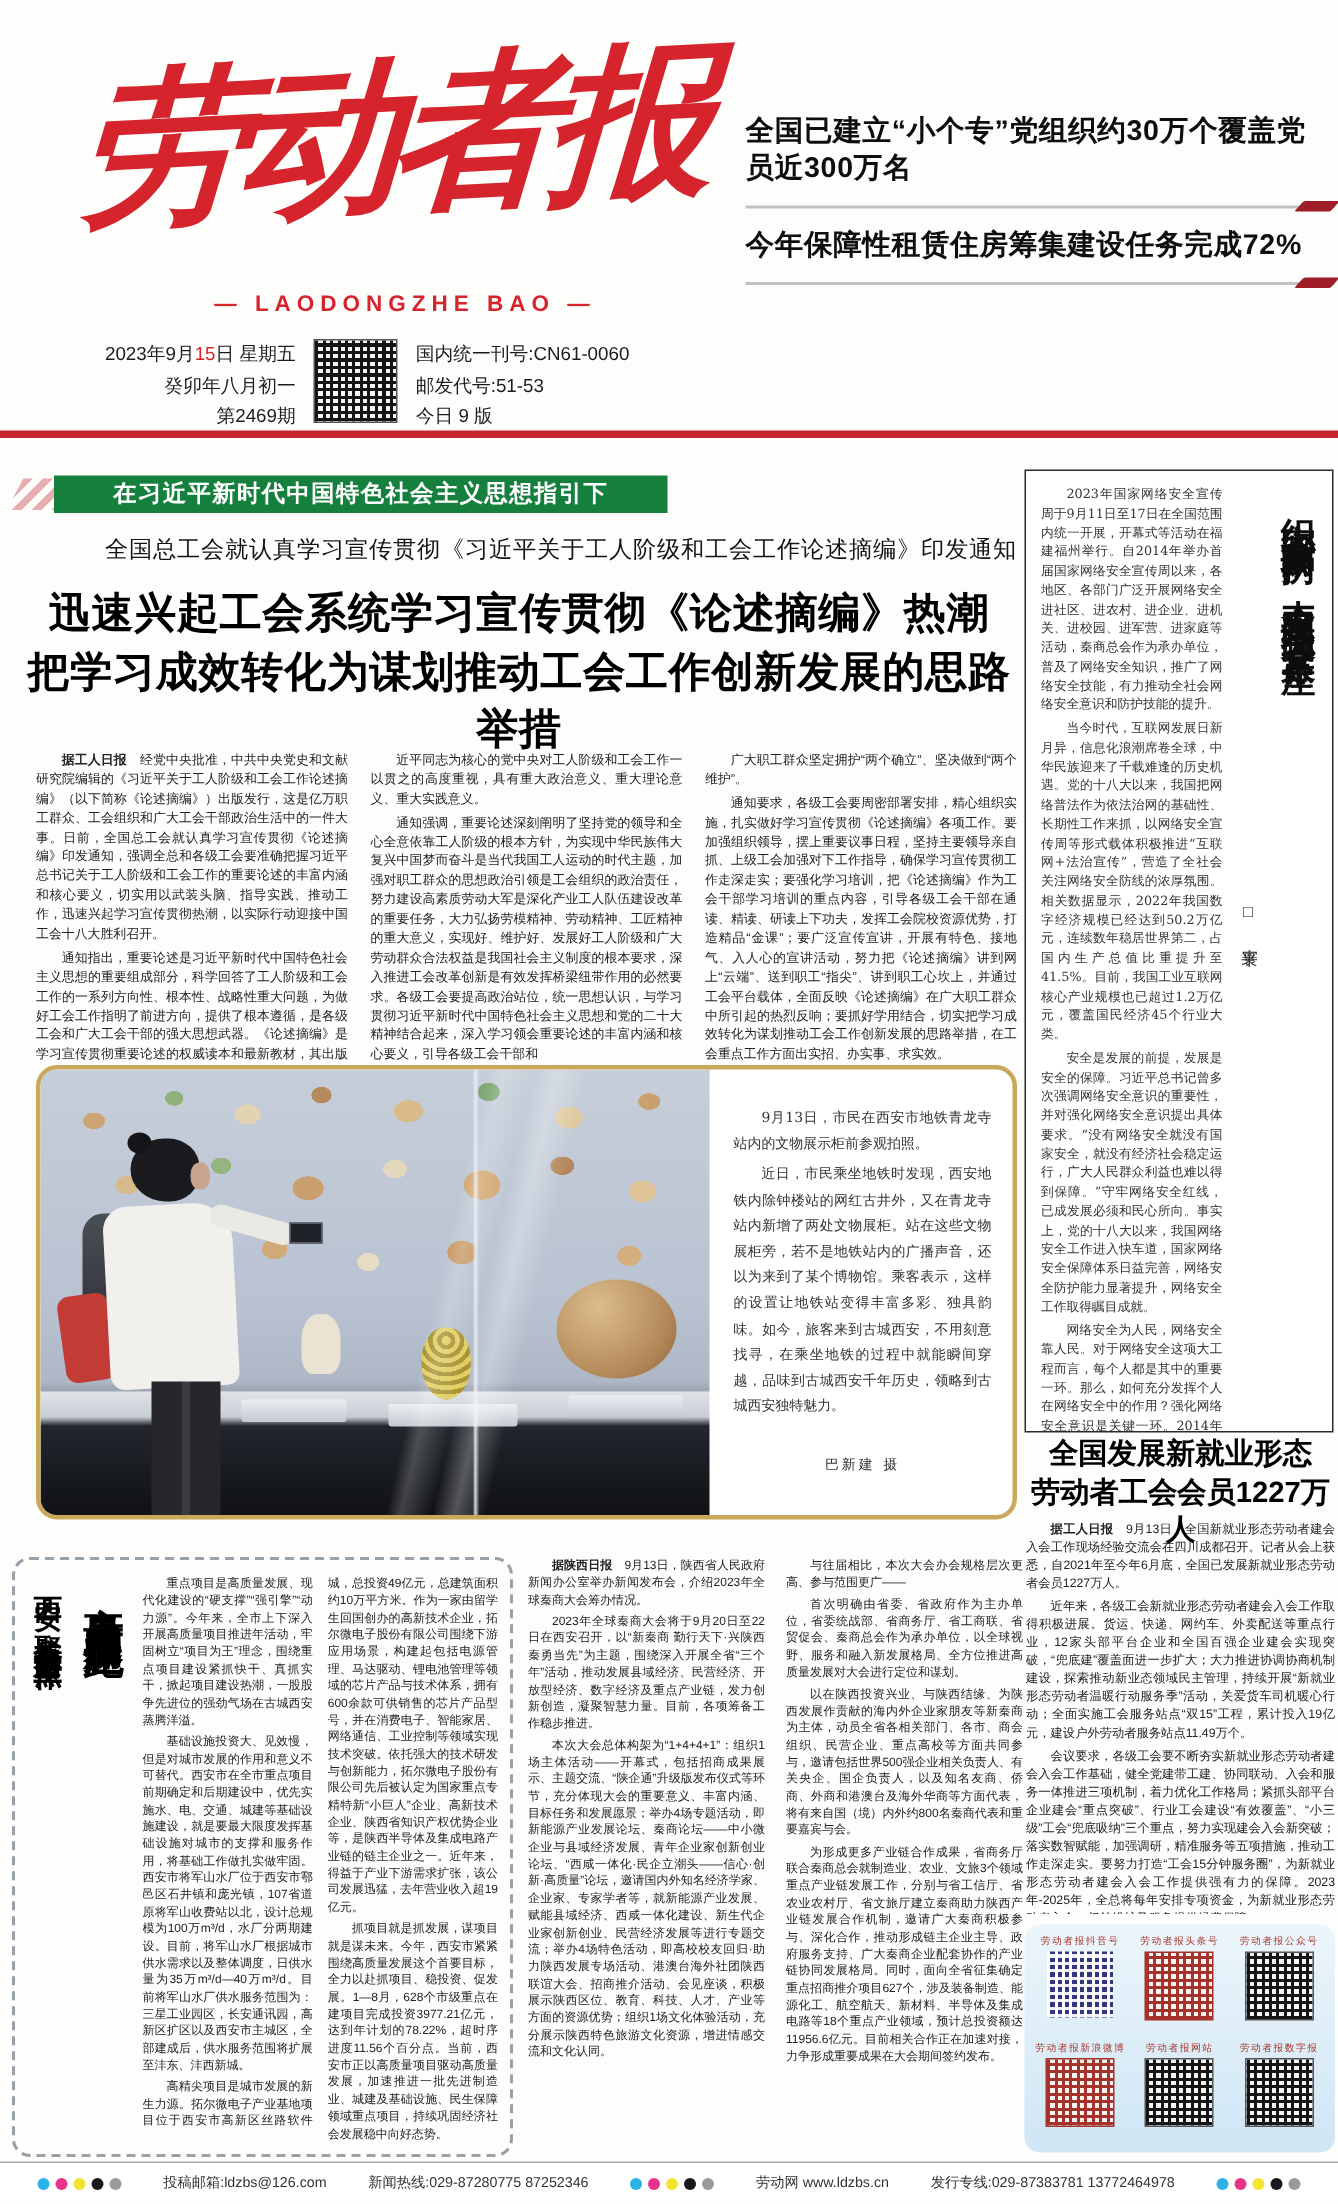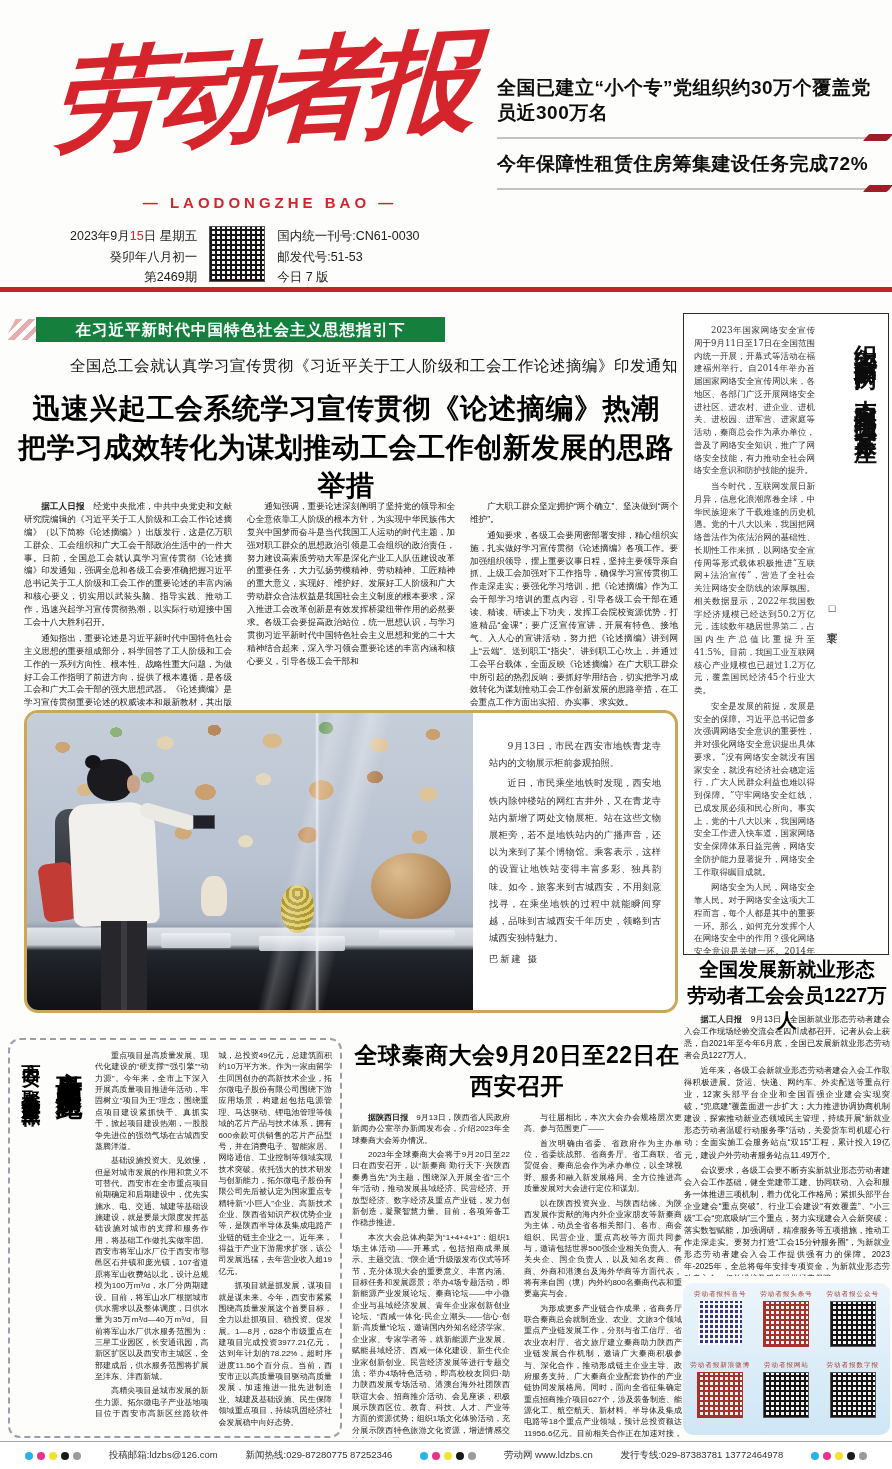--- a/index.html
+++ b/index.html
@@ -115,21 +115,21 @@
     background:linear-gradient(#4a4e55,#2d3036)}
   .p-red{position:absolute;left:14px;top:150px;width:34px;height:58px;border-radius:8px;
     background:#c23b34;transform:rotate(-8deg)}
   .p-legs{position:absolute;left:74px;top:208px;width:46px;height:89px;
     background:linear-gradient(90deg,#26262b 44%,#3a3a41 44% 56%,#26262b 56%)}
   .glass{position:absolute;inset:0;background:
     linear-gradient(103deg,transparent 58%,rgba(255,255,255,.20) 60%,transparent 64%,rgba(255,255,255,.28) 67%,transparent 71%),
     linear-gradient(90deg,transparent 64.6%,rgba(235,240,246,.85) 65%,transparent 65.6%)}
   .caption{flex:1;padding:24px 14px 8px 16px;font-family:"DejaVu Serif",serif;
     font-size:9.3px;line-height:1.85;text-align:justify;color:#333;overflow:hidden}
-  .credit{text-align:left;text-indent:0;margin-top:4px;letter-spacing:2px}
+  .credit{text-align:center;text-indent:0;margin-top:22px;letter-spacing:2px}
 
   
   #union-title{left:684px;top:957px;width:206px;text-align:center;font-size:19.5px;
     font-weight:900;line-height:1.32;color:#000}
   #union-body{left:684px;top:1014px;width:206px;height:262px;font-size:8.2px;
     line-height:1.47;text-align:justify;color:#222;overflow:hidden}
 
   
   #qr-panel{left:683px;top:1283px;width:207px;height:152px;border-radius:10px;
     background:linear-gradient(#ecf5fb,#cfe6f5);
@@ -177,23 +177,23 @@
 <div class="abs" id="logo">劳动者报</div>
 <div class="abs" id="pinyin">— LAODONGZHE  BAO —</div>
 <div class="abs" id="dateblock">
   <div class="date-left">
     <div><span>2023年9月</span><span class="date-day">15</span><span>日  星期五</span></div>
     <div>癸卯年八月初一</div>
     <div>第2469期</div>
   </div>
   <div class="qr qr-sm"></div>
   <div class="date-right">
-    <div>国内统一刊号:CN61-0030</div>
+    <div>国内统一刊号:CN61-0060</div>
     <div>邮发代号:51-53</div>
-    <div>今日 7 版</div>
+    <div>今日 9 版</div>
   </div>
 </div>
 
 <div class="abs" id="briefs">
   <div class="brief">全国已建立“小个专”党组织约30万个覆盖党员近300万名</div>
   <div class="brief-divider"></div>
   <div class="brief">今年保障性租赁住房筹集建设任务完成72%</div>
   <div class="brief-divider"></div>
 </div>
 <div class="abs" id="redrule"></div>
@@ -207,20 +207,21 @@
 </div>
 <div class="abs" id="lead-body">
   <div class="leadcol">
     <p><b>据工人日报</b>　<span>经党中央批准，中共中央党史和文献研究院编辑的《习近平关于工人阶级和工会工作论述摘编》（以下简称《论述摘编》）出版发行，这是亿万职工群众、工会组织和广大工会干部政治生活中的一件大事。日前，全国总工会就认真学习宣传贯彻《论述摘编》印发通知，强调全总和各级工会要准确把握习近平总书记关于工人阶级和工会工作的重要论述的丰富内涵和核心要义，切实用以武装头脑、指导实践、推动工作，迅速兴起学习宣传贯彻热潮，以实际行动迎接中国工会十八大胜利召开。</span></p>
     <div>
         <p>通知指出，重要论述是习近平新时代中国特色社会主义思想的重要组成部分，科学回答了工人阶级和工会工作的一系列方向性、根本性、战略性重大问题，为做好工会工作指明了前进方向，提供了根本遵循，是各级工会和广大工会干部的强大思想武器。《论述摘编》是学习宣传贯彻重要论述的权威读本和最新教材，其出版发行，充分体现了以习</p>
       </div>
   </div>
   <div class="leadcol">
     <div>
+        <p>近平同志为核心的党中央对工人阶级和工会工作一以贯之的高度重视，具有重大政治意义、重大理论意义、重大实践意义。</p>
         <p>通知强调，重要论述深刻阐明了坚持党的领导和全心全意依靠工人阶级的根本方针，为实现中华民族伟大复兴中国梦而奋斗是当代我国工人运动的时代主题，加强对职工群众的思想政治引领是工会组织的政治责任，努力建设高素质劳动大军是深化产业工人队伍建设改革的重要任务，大力弘扬劳模精神、劳动精神、工匠精神的重大意义，实现好、维护好、发展好工人阶级和广大劳动群众合法权益是我国社会主义制度的根本要求，深入推进工会改革创新是有效发挥桥梁纽带作用的必然要求。各级工会要提高政治站位，统一思想认识，与学习贯彻习近平新时代中国特色社会主义思想和党的二十大精神结合起来，深入学习领会重要论述的丰富内涵和核心要义，引导各级工会干部和</p>
       </div>
   </div>
   <div class="leadcol">
     <div>
         <p>广大职工群众坚定拥护“两个确立”、坚决做到“两个维护”。</p>
         <p>通知要求，各级工会要周密部署安排，精心组织实施，扎实做好学习宣传贯彻《论述摘编》各项工作。要加强组织领导，摆上重要议事日程，坚持主要领导亲自抓、上级工会加强对下工作指导，确保学习宣传贯彻工作走深走实；要强化学习培训，把《论述摘编》作为工会干部学习培训的重点内容，引导各级工会干部在通读、精读、研读上下功夫，发挥工会院校资源优势，打造精品“金课”；要广泛宣传宣讲，开展有特色、接地气、入人心的宣讲活动，努力把《论述摘编》讲到网上“云端”、送到职工“指尖”、讲到职工心坎上，并通过工会平台载体，全面反映《论述摘编》在广大职工群众中所引起的热烈反响；要抓好学用结合，切实把学习成效转化为谋划推动工会工作创新发展的思路举措，在工会重点工作方面出实招、办实事、求实效。</p>
       </div>
   </div>
 </div>
@@ -318,21 +319,20 @@
         <p>重点项目是高质量发展、现代化建设的“硬支撑”“强引擎”“动力源”。今年来，全市上下深入开展高质量项目推进年活动，牢固树立“项目为王”理念，围绕重点项目建设紧抓快干、真抓实干，掀起项目建设热潮，一股股争先进位的强劲气场在古城西安蒸腾洋溢。</p>
         <p>基础设施投资大、见效慢，但是对城市发展的作用和意义不可替代。西安市在全市重点项目前期确定和后期建设中，优先实施水、电、交通、城建等基础设施建设，就是要最大限度发挥基础设施对城市的支撑和服务作用，将基础工作做扎实做牢固。西安市将军山水厂位于西安市鄠邑区石井镇和庞光镇，107省道原将军山收费站以北，设计总规模为100万m³/d，水厂分两期建设。目前，将军山水厂根据城市供水需求以及整体调度，日供水量为35万m³/d—40万m³/d。目前将军山水厂供水服务范围为：三星工业园区，长安通讯园，高新区扩区以及西安市主城区，全部建成后，供水服务范围将扩展至沣东、沣西新城。</p>
         <p>高精尖项目是城市发展的新生力源。拓尔微电子产业基地项目位于西安市高新区丝路软件城，总投资49亿元，总建筑面积约10万平方米。作为一家由留学生回国创办的高新技术企业，拓尔微电子股份有限公司围绕下游应用场景，构建起包括电源管理、马达驱动、锂电池管理等领域的芯片产品与技术体系，拥有600余款可供销售的芯片产品型号，并在消费电子、智能家居、网络通信、工业控制等领域实现技术突破。依托强大的技术研发与创新能力，拓尔微电子股份有限公司先后被认定为国家重点专精特新“小巨人”企业、高新技术企业、陕西省知识产权优势企业等，是陕西半导体及集成电路产业链的链主企业之一。近年来，得益于产业下游需求扩张，该公司发展迅猛，去年营业收入超19亿元。</p>
         <p>抓项目就是抓发展，谋项目就是谋未来。今年，西安市紧紧围绕高质量发展这个首要目标，全力以赴抓项目、稳投资、促发展。1—8月，628个市级重点在建项目完成投资3977.21亿元，达到年计划的78.22%，超时序进度11.56个百分点。当前，西安市正以高质量项目驱动高质量发展，加速推进一批先进制造业、城建及基础设施、民生保障领域重点项目，持续巩固经济社会发展稳中向好态势。</p>
       </div>
 
   </div>
 </div>
 
 <div class="abs" id="qin-art">
-  <div id="qin-headline">全球秦商大会9月20日至22日在西安召开</div>
   <div id="qin-body">
     <p><b>据陕西日报</b>　<span>9月13日，陕西省人民政府新闻办公室举办新闻发布会，介绍2023年全球秦商大会筹办情况。</span></p>
     <div>
         <p>2023年全球秦商大会将于9月20日至22日在西安召开，以“新秦商 勤行天下·兴陕西 秦勇当先”为主题，围绕深入开展全省“三个年”活动，推动发展县域经济、民营经济、开放型经济、数字经济及重点产业链，发力创新创造，凝聚智慧力量。目前，各项筹备工作稳步推进。</p>
         <p>本次大会总体构架为“1+4+4+1”：组织1场主体活动——开幕式，包括招商成果展示、主题交流、“陕企通”升级版发布仪式等环节，充分体现大会的重要意义、丰富内涵、目标任务和发展愿景；举办4场专题活动，即新能源产业发展论坛、秦商论坛——中小微企业与县域经济发展、青年企业家创新创业论坛、“西咸一体化·民企立潮头——信心·创新·高质量”论坛，邀请国内外知名经济学家、企业家、专家学者等，就新能源产业发展、赋能县域经济、西咸一体化建设、新生代企业家创新创业、民营经济发展等进行专题交流；举办4场特色活动，即高校校友回归·助力陕西发展专场活动、港澳台海外社团陕西联谊大会、招商推介活动、会见座谈，积极展示陕西区位、教育、科技、人才、产业等方面的资源优势；组织1场文化体验活动，充分展示陕西特色旅游文化资源，增进情感交流和文化认同。</p>
         <p>与往届相比，本次大会办会规格层次更高、参与范围更广——</p>
         <p>首次明确由省委、省政府作为主办单位，省委统战部、省商务厅、省工商联、省贸促会、秦商总会作为承办单位，以全球视野、服务和融入新发展格局、全方位推进高质量发展对大会进行定位和谋划。</p>
         <p>以在陕西投资兴业、与陕西结缘、为陕西发展作贡献的海内外企业家朋友等新秦商为主体，动员全省各相关部门、各市、商会组织、民营企业、重点高校等方面共同参与，邀请包括世界500强企业相关负责人、有关央企、国企负责人，以及知名友商、侨商、外商和港澳台及海外华商等方面代表，将有来自国（境）内外约800名秦商代表和重要嘉宾与会。</p>
         <p>为形成更多产业链合作成果，省商务厅联合秦商总会就制造业、农业、文旅3个领域重点产业链发展工作，分别与省工信厅、省农业农村厅、省文旅厅建立秦商助力陕西产业链发展合作机制，邀请广大秦商积极参与、深化合作，推动形成链主企业主导、政府服务支持、广大秦商企业配套协作的产业链协同发展格局。同时，面向全省征集确定重点招商推介项目627个，涉及装备制造、能源化工、航空航天、新材料、半导体及集成电路等18个重点产业领域，预计总投资额达11956.6亿元。目前相关合作正在加速对接，力争形成重要成果在大会期间签约发布。</p>
       </div>

